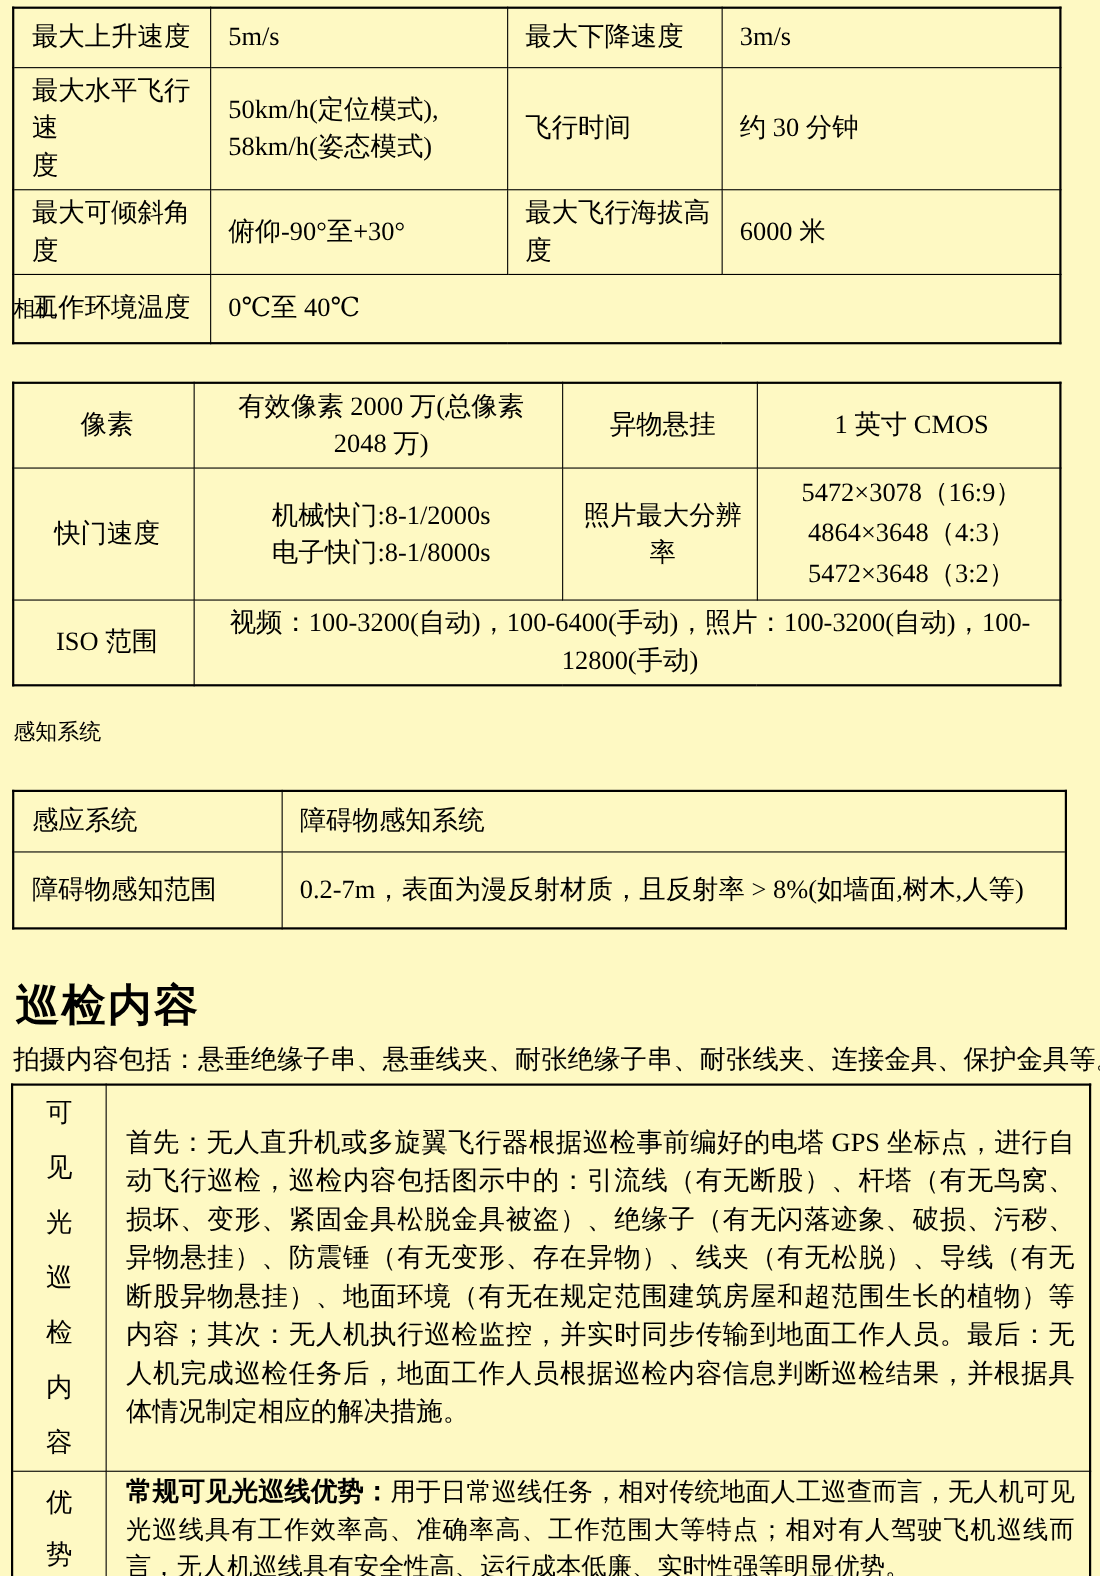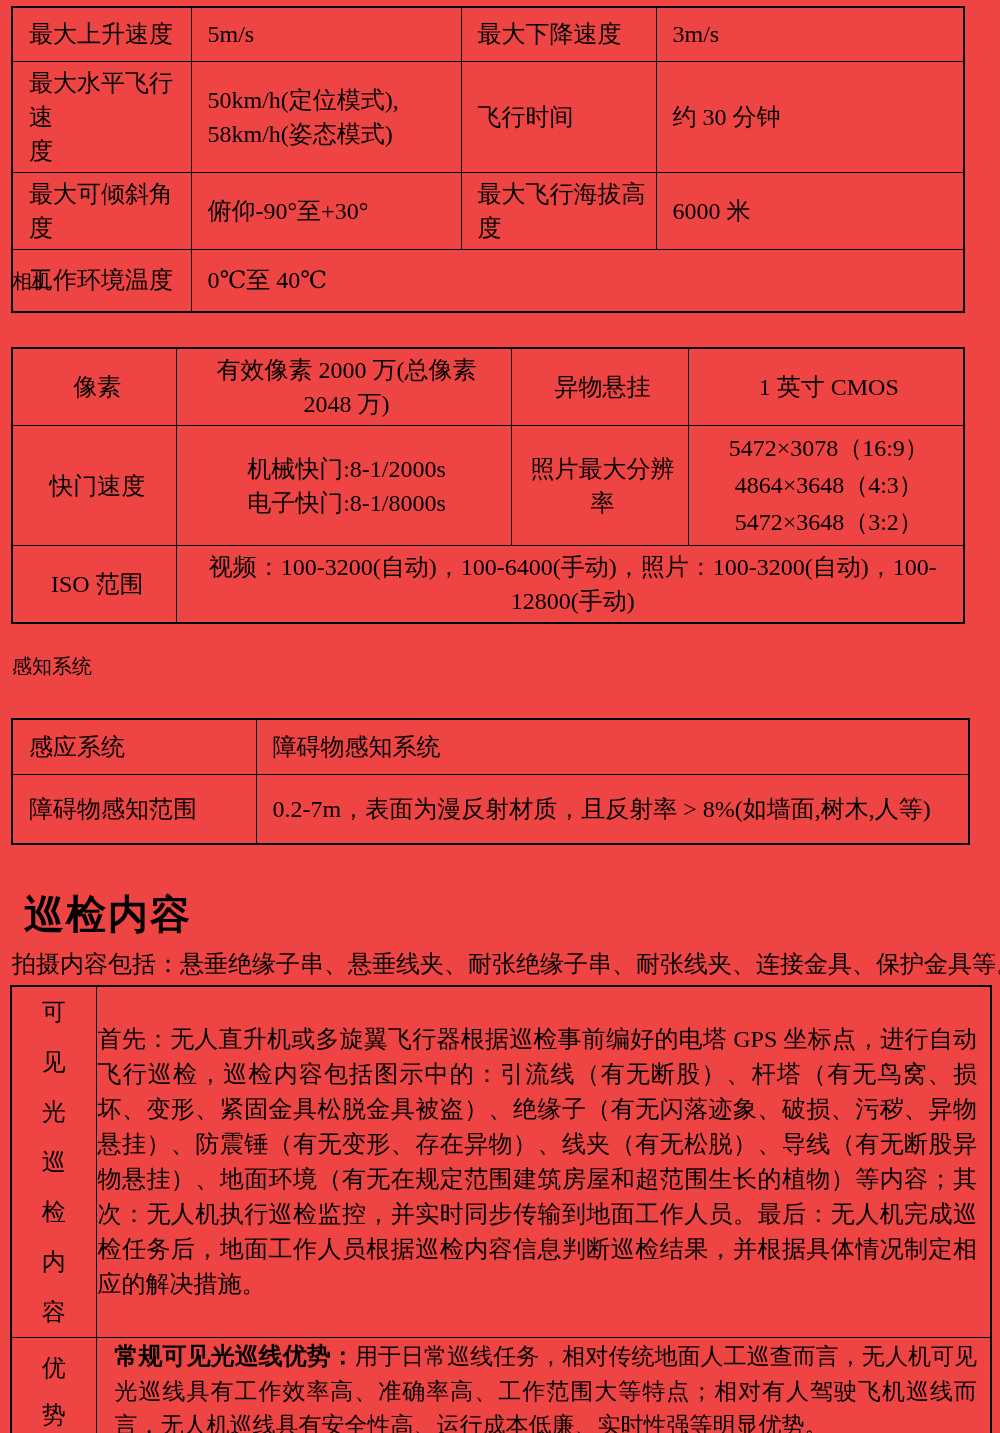--- a/index.html
+++ b/index.html
@@ -5,21 +5,21 @@
   * { margin: 0; padding: 0; box-sizing: border-box; }
   html, body { background: #ffffff; }
   body {
     width: 1000px; height: 1433px;
     font-family: "Liberation Serif", "DejaVu Serif", serif;
     color: #000;
   }
   .page {
     position: relative;
     width: 1000px; height: 1433px;
-    background: #ef4444;
+    background: #fef9c3;
     overflow: hidden;
   }
   table.tbl {
     position: absolute;
     border-collapse: collapse;
     table-layout: fixed;
     border: 2px solid #000;
   }
   table.tbl td {
     border: 1px solid #000;
@@ -40,21 +40,21 @@
     position: absolute;
     font-size: 20px;
     line-height: 30px;
     color: #000;
   }
   #camera-label  { top: 266px; left: 12px; }
   #sensing-label { top: 651px; left: 12px; }
 
   .big-heading {
     position: absolute;
-    top: 891px; left: 24px;
+    top: 891px; left: 14px;
     font-family: "Liberation Sans", "DejaVu Sans", sans-serif;
     font-weight: bold;
     font-size: 40px;
     line-height: 46px;
     letter-spacing: 2px;
   }
   .intro-line {
     position: absolute;
     top: 949px; left: 12px;
     width: 986px;
@@ -70,31 +70,31 @@
     font-size: 24px;
     line-height: 50px;
     vertical-align: middle;
   }
   #content-table td.vlabel.short { line-height: 47px; }
   #content-table td.longtext {
     font-size: 24px;
     line-height: 35px;
     text-align: justify;
     vertical-align: middle;
-    padding: 6px 13px 6px 1px;
+    padding: 6px 13px 6px 18px;
   }
   #content-table td.longtext2 {
     font-size: 23px;
     line-height: 34px;
     text-align: justify;
     vertical-align: middle;
     padding: 2px 13px 2px 18px;
   }
   .lead-bold {
-    font-family: Liberation Mono, monospace;
+    font-family: Liberation Serif, serif;
     font-weight: bold;
     font-size: 24px;
   }
   
   #camera-table td.res-cell { line-height: 37px; margin-top: 48px; }
 </style>
 </head>
 <body>
 
 <div class="page">

